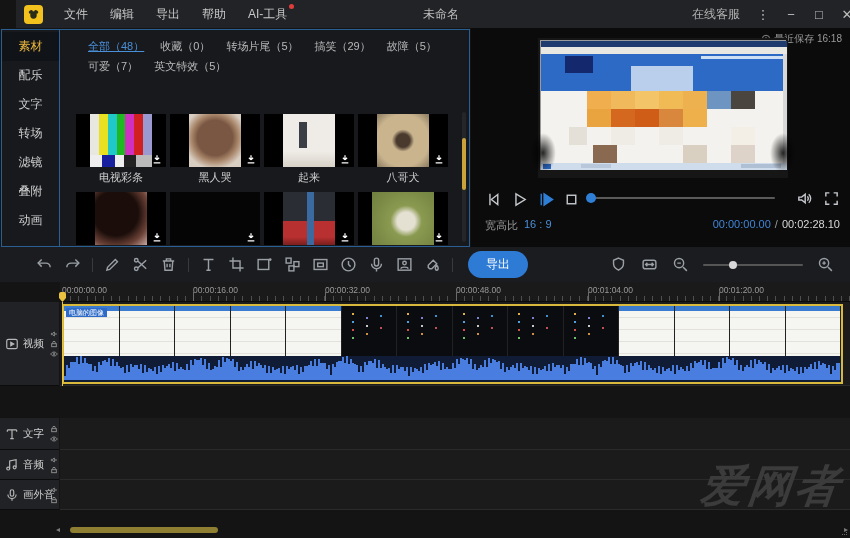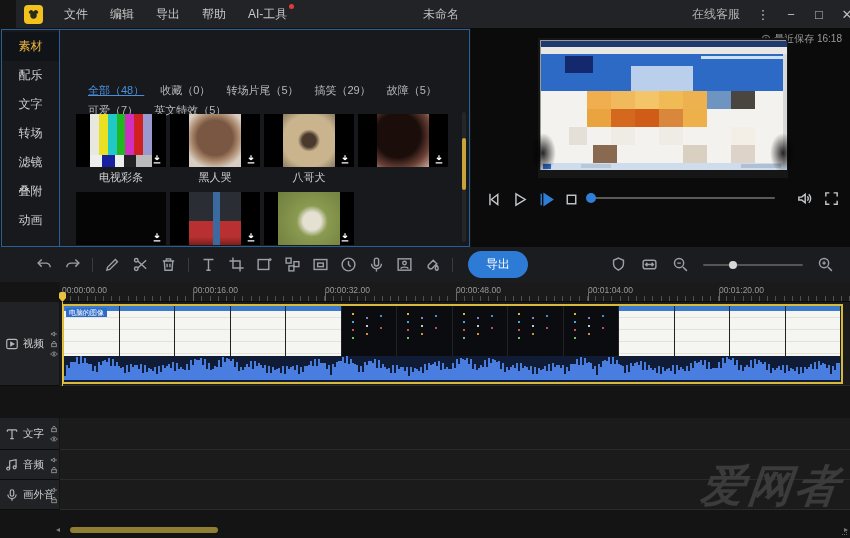--- a/index.html
+++ b/index.html
@@ -21,21 +21,21 @@
 
   
   .left-panel { position:absolute; left:1px; top:29px; width:469px; height:218px; border:1px solid #2a5f93; background:#17191d; display:flex; }
   .sidebar { width:58px; background:#17191d; border-right:1px solid #2a5f93; padding-top:2px; }
   .side-item { height:29px; line-height:29px; text-align:center; color:#cfcfcf; font-size:12px; }
   .side-item.active { color:#e9b53f; background:#101317; }
   .mat-panel { position:relative; flex:1; background:#17191d; }
   .tabs { display:flex; gap:10px; padding:7px 0 0 26px; }
   .tab { background:#2f3236; color:#dedede; font-size:12px; padding:5px 15px; cursor:default; }
   .tab.active { background:#efc22f; color:#222; font-weight:bold; }
-  .cats { padding:9px 0 0 28px; font-size:11px; color:#b8b8b8; display:flex; flex-wrap:wrap; column-gap:16px; row-gap:5px; width:380px;margin-top:44px; }
+  .cats { padding:9px 0 0 28px; font-size:11px; color:#b8b8b8; display:flex; flex-wrap:wrap; column-gap:16px; row-gap:5px; width:380px; }
   .cat.active { color:#4a90d9; text-decoration:underline; }
   .thumb-grid { position:absolute; left:16px; top:84px; width:378px; height:132px; overflow:hidden; display:grid; grid-template-columns:repeat(4,90px); grid-auto-rows:69px; gap:9px 4px; }
   .thumb { position:relative; }
   .thumb-img { position:relative; height:53px; background:#000; display:flex; justify-content:center; overflow:hidden; }
   .thumb-label { text-align:center; color:#cfcfcf; font-size:11px; margin-top:3px; }
   .dl { position:absolute; right:4px; bottom:3px; width:10px; height:10px; color:#fff; }
   .pic { height:100%; }
   .pic-bars { width:62px; background:linear-gradient(90deg,#e8e8e0 0 14.3%,#e8e020 0 28.6%,#20c8c8 0 42.9%,#20b820 0 57.2%,#d030c0 0 71.5%,#d02020 0 85.8%,#9a9ad0 0 100%); position:relative; }
   .pic-bars::after { content:""; position:absolute; left:0; bottom:0; width:100%; height:12px;
      background:linear-gradient(90deg,#eee 0 20%,#1820a0 0 40%,#eee 0 55%,#222 0 75%,#bbb 0 100%); }
@@ -176,20 +176,29 @@
           <div class="thumb-label">电视彩条</div>
         </div>
         <div class="thumb">
           <div class="thumb-img">
               <div class="pic pic-face"></div>
             <svg class="dl" viewBox="0 0 24 24" fill="none" stroke="currentColor" stroke-width="3">
                 <path d="M12 3v11m0 0l-5-5m5 5l5-5M4 21h16"></path>
               </svg>
             </div>
           <div class="thumb-label">黑人哭</div>
+        </div>
+        <div class="thumb">
+          <div class="thumb-img">
+              <div class="pic pic-room"></div>
+            <svg class="dl" viewBox="0 0 24 24" fill="none" stroke="currentColor" stroke-width="3">
+                <path d="M12 3v11m0 0l-5-5m5 5l5-5M4 21h16"></path>
+              </svg>
+            </div>
+          <div class="thumb-label">起来</div>
         </div>
         <div class="thumb">
           <div class="thumb-img">
               <div class="pic pic-pug"></div>
             <svg class="dl" viewBox="0 0 24 24" fill="none" stroke="currentColor" stroke-width="3">
                 <path d="M12 3v11m0 0l-5-5m5 5l5-5M4 21h16"></path>
               </svg>
             </div>
           <div class="thumb-label">八哥犬</div>
         </div>
@@ -297,20 +306,27 @@
       </div>
     <div class="pv-right">
       <svg class="ticon" viewBox="0 0 24 24" fill="none" stroke="currentColor" stroke-width="2">
           <path d="M4 10v4h4l5 4V6L8 10H4z"></path>
           <path d="M16 9a4 4 0 010 6M18 6a8 8 0 010 12"></path>
         </svg>
       <svg class="ticon" viewBox="0 0 24 24" fill="none" stroke="currentColor" stroke-width="2">
           <path d="M4 9V4h5M15 4h5v5M20 15v5h-5M9 20H4v-5"></path>
         </svg>
     </div>
+    <div class="pv-info">
+      <span>宽高比</span>
+      <span class="aspect-val">16 : 9</span>
+      <span class="times">
+        <span class="t-cur">00:00:00.00</span><span class="t-sep">/</span><span class="t-tot">00:02:28.10</span>
+      </span>
+    </div>
   </div>
 
   <div class="toolbar">
     <svg class="tool" viewBox="0 0 24 24" fill="none" stroke="currentColor" stroke-width="2">
         <path d="M8 5L3 10l5 5"></path>
         <path d="M3 10h11a6 6 0 016 6"></path>
       </svg>
     <svg class="tool" viewBox="0 0 24 24" fill="none" stroke="currentColor" stroke-width="2">
         <path d="M16 5l5 5-5 5"></path>
         <path d="M21 10H10a6 6 0 00-6 6"></path>

